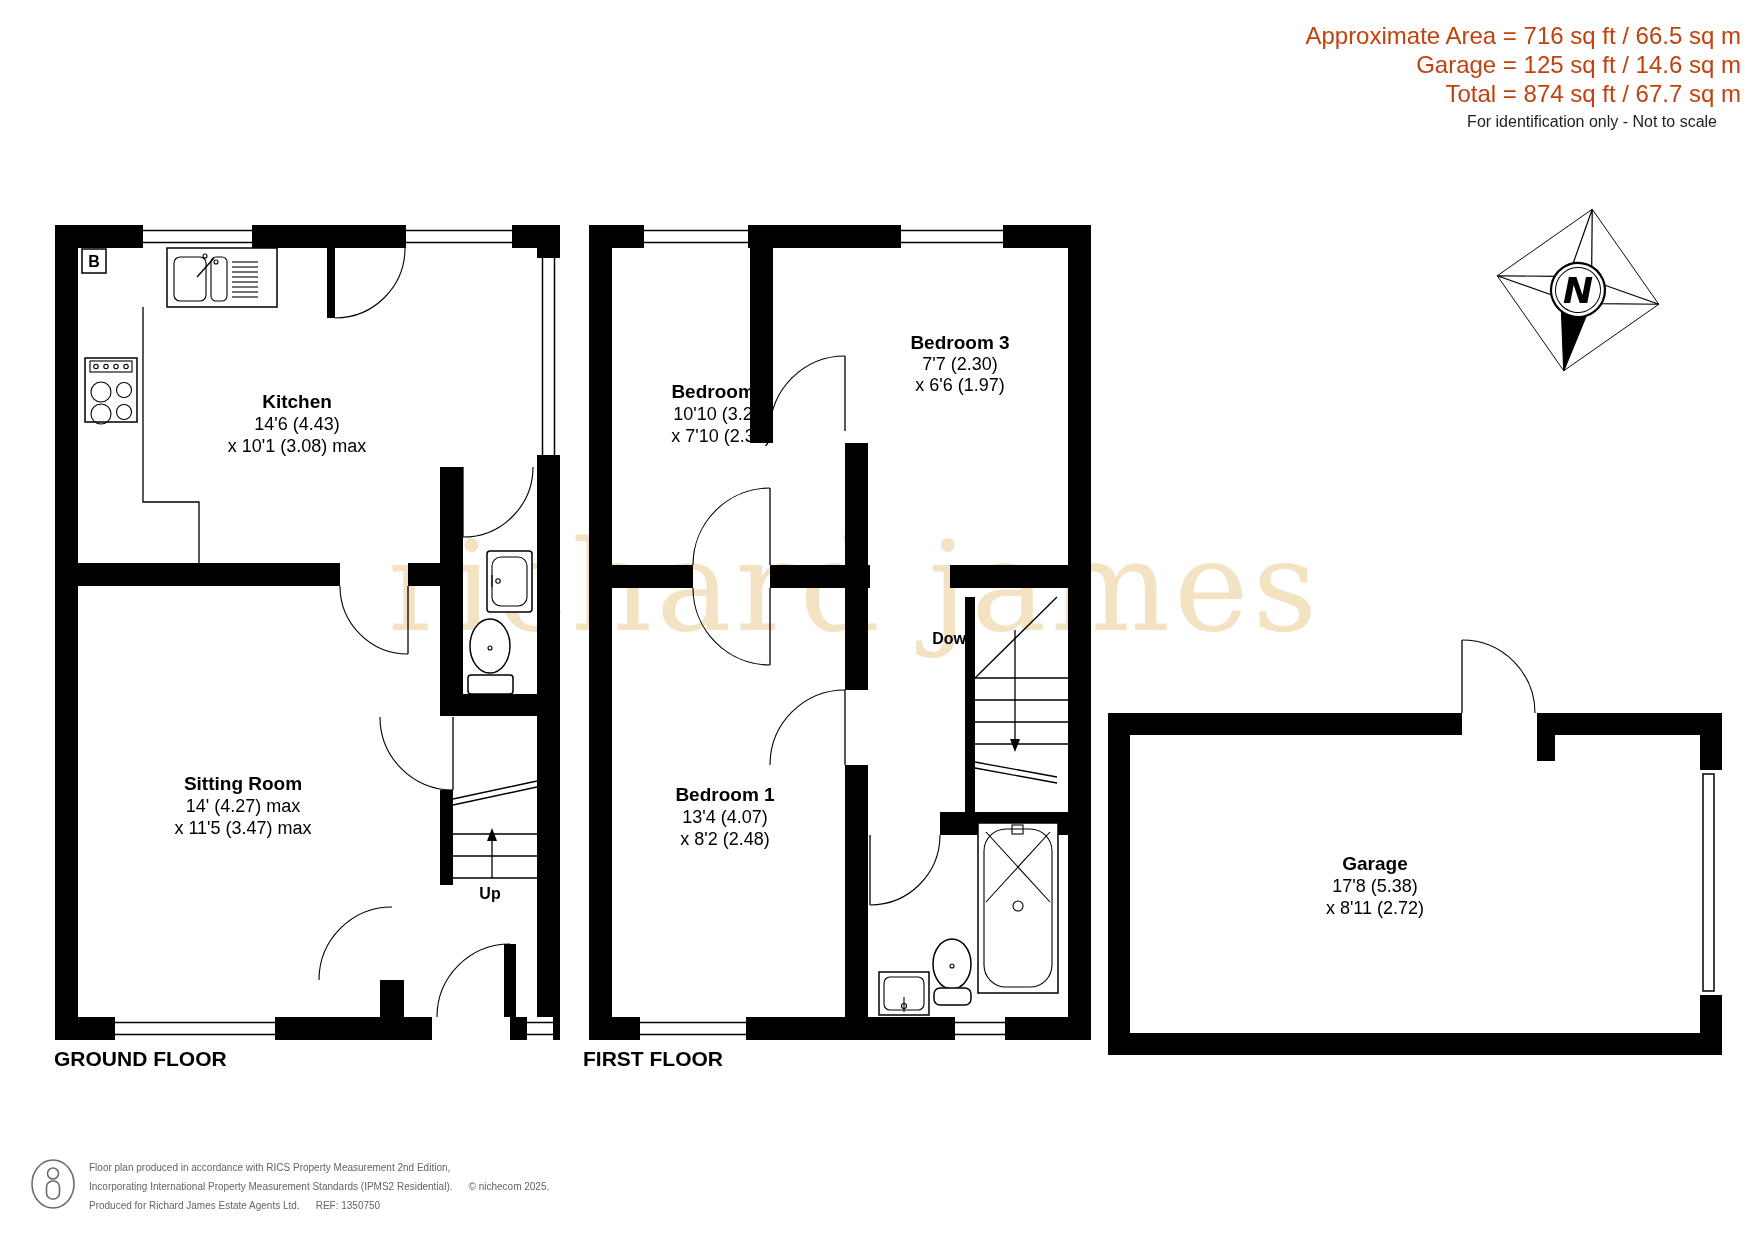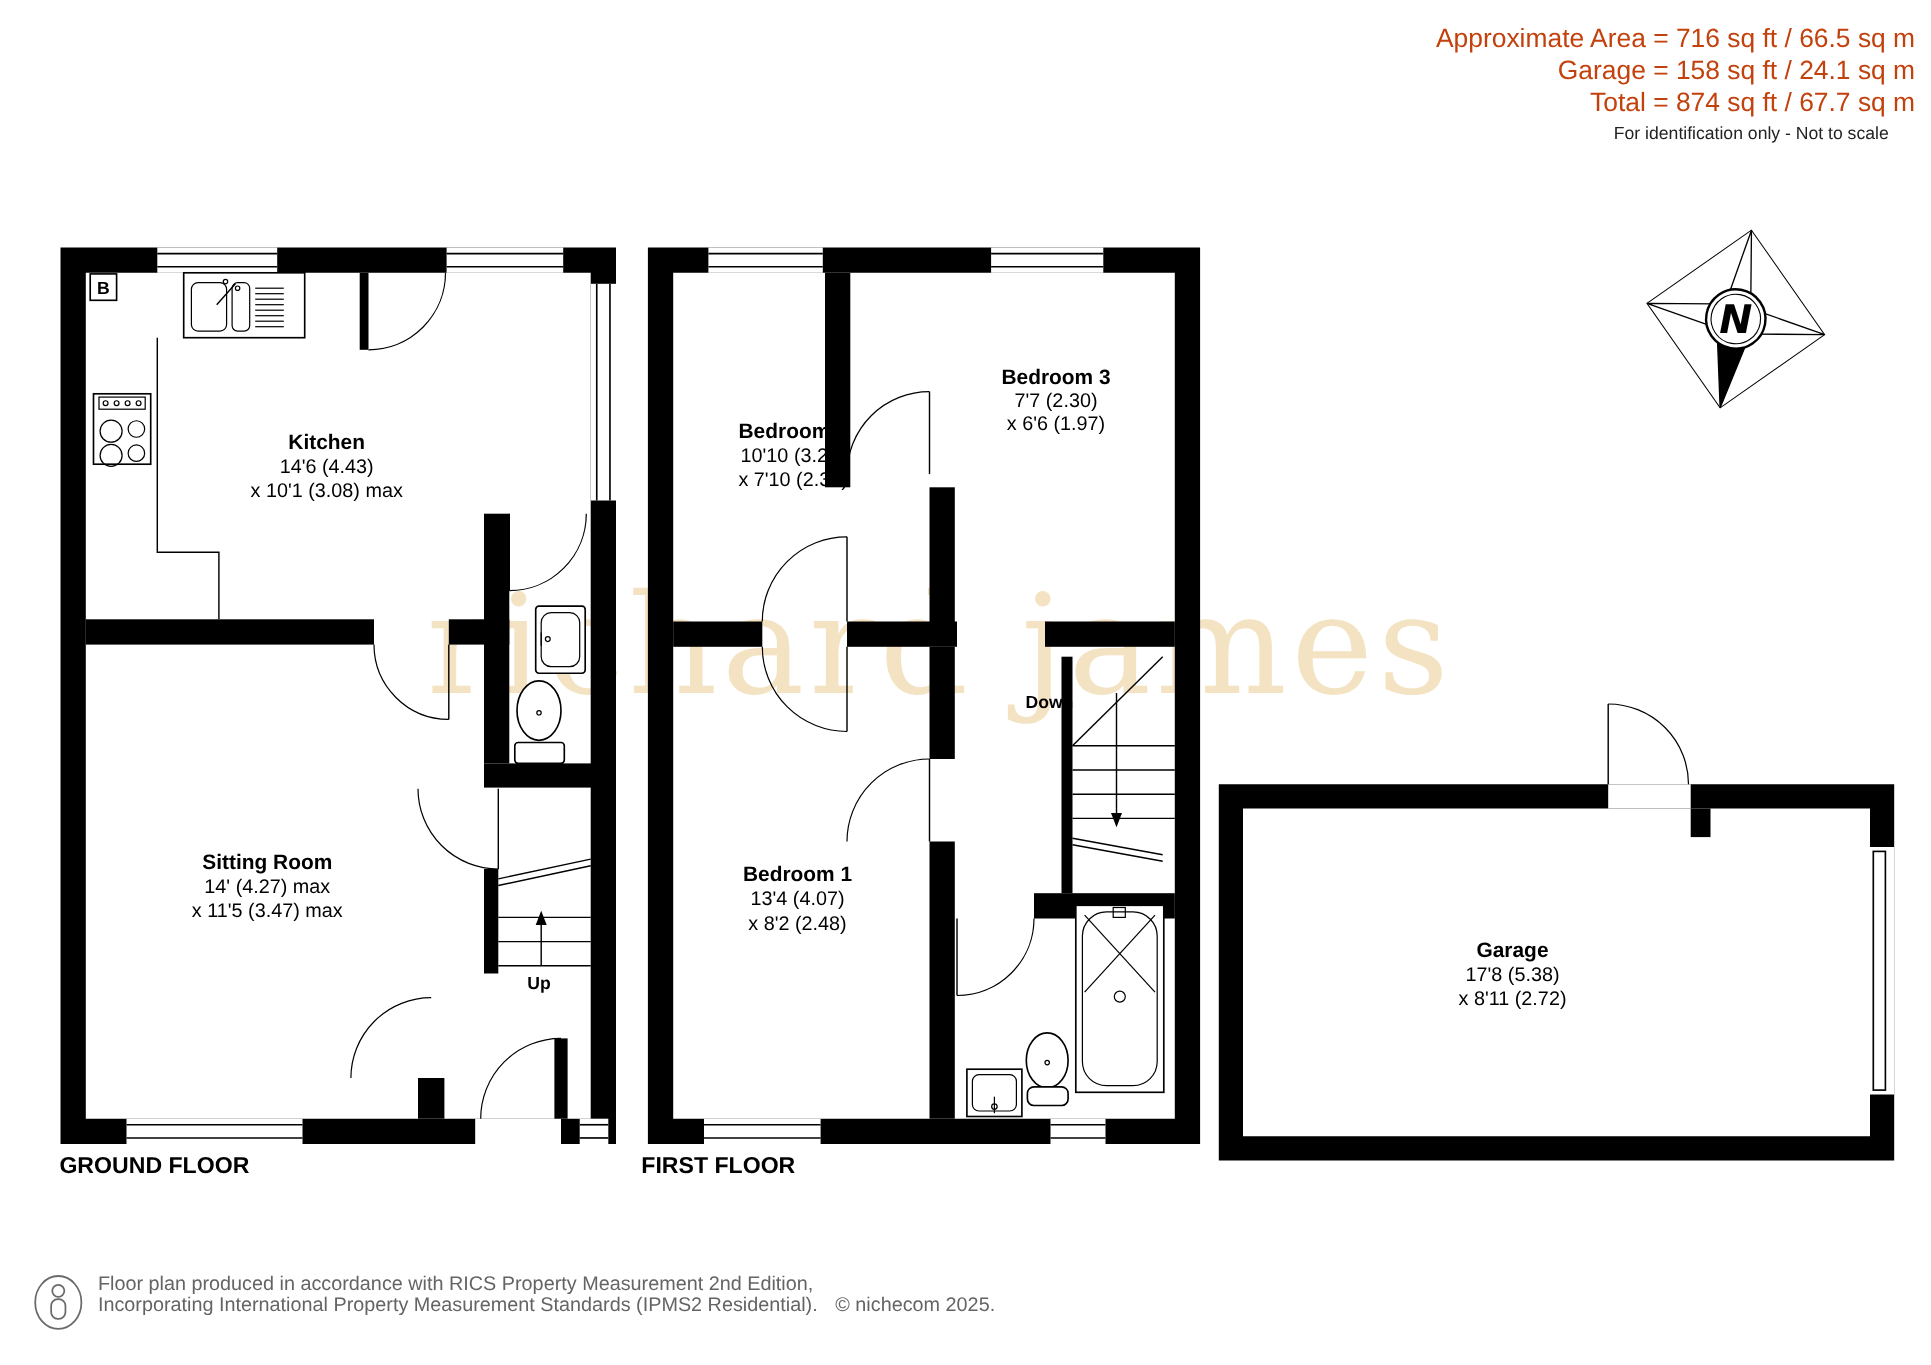--- a/index.html
+++ b/index.html
@@ -7,21 +7,21 @@
        font-family:"Liberation Sans",sans-serif;color:#111}
   .watermark{position:absolute;left:388px;top:524px;z-index:0;
        font-family:"DejaVu Serif",serif;font-size:126px;line-height:1;
        color:#f4e3c3;letter-spacing:4px;white-space:nowrap}
   svg.plan{position:absolute;left:0;top:0;z-index:1}
   .header{position:absolute;top:21px;right:14px;z-index:2;text-align:right}
   .header .big{font-size:24px;line-height:29px;color:#c2410c}
   .header .small{font-size:16px;margin-top:5px;margin-right:24px;color:#222}
   .footer{position:absolute;left:30px;top:1158px;z-index:2;display:flex;
           align-items:flex-start;gap:13px;color:#646464}
-  .footer .lines{font-size:18px;line-height:19px}
+  .footer .lines{font-size:10px;line-height:19px}
   .sep{display:inline-block;margin-left:16px}
   
   .wall{fill:#000}
   .thin{stroke:#000;stroke-width:1.3;fill:none}
   .win{fill:#fff}
   .winline{stroke:#000;stroke-width:1.5}
   .fix{fill:#fff;stroke:#000;stroke-width:1.5}
   .fixthin{fill:none;stroke:#000;stroke-width:1.1}
   .arc{fill:none;stroke:#000;stroke-width:1.1}
   .leaf{stroke:#000;stroke-width:1.3}
@@ -276,30 +276,33 @@
       <path d="M0,82 L-13,22 L13,22 Z" fill="#000" stroke="#000" stroke-width="1.2"></path>
       <circle r="27" fill="#fff" stroke="#000" stroke-width="2.2"></circle>
       <circle r="22.5" fill="none" stroke="#000" stroke-width="1"></circle>
     </g>
     <text class="north" x="1578" y="303">N</text>
   </g>
 </svg>
 
 <div class="header">
   <div class="big">Approximate Area = 716 sq ft / 66.5 sq m</div>
-  <div class="big">Garage = 158 sq ft / 24.1 sq m</div>
+  <div class="big">Garage = 125 sq ft / 14.6 sq m</div>
   <div class="big">Total = 874 sq ft / 67.7 sq m</div>
   <div class="small">For identification only - Not to scale</div>
 </div>
 
 <div class="footer">
   <svg width="46" height="52" viewBox="0 0 46 52">
     <ellipse cx="23" cy="26" rx="21" ry="24" fill="none" stroke="#6a6a6a" stroke-width="1.6"></ellipse>
     <circle cx="23" cy="15.5" r="5.5" fill="none" stroke="#6a6a6a" stroke-width="1.6"></circle>
     <rect x="16.5" y="23" width="13" height="18" rx="6" fill="none" stroke="#6a6a6a" stroke-width="1.6"></rect>
   </svg>
   <div class="lines">
     <div><span>Floor plan produced in accordance with RICS Property Measurement 2nd Edition,</span></div>
     <div>
       <span>Incorporating International Property Measurement Standards (IPMS2 Residential).</span><span class="sep">© nichecom 2025.</span>
     </div>
+    <div>
+      <span>Produced for Richard James Estate Agents Ltd.</span><span class="sep">REF: 1350750</span>
+    </div>
   </div>
 </div>
 
 </body></html>

